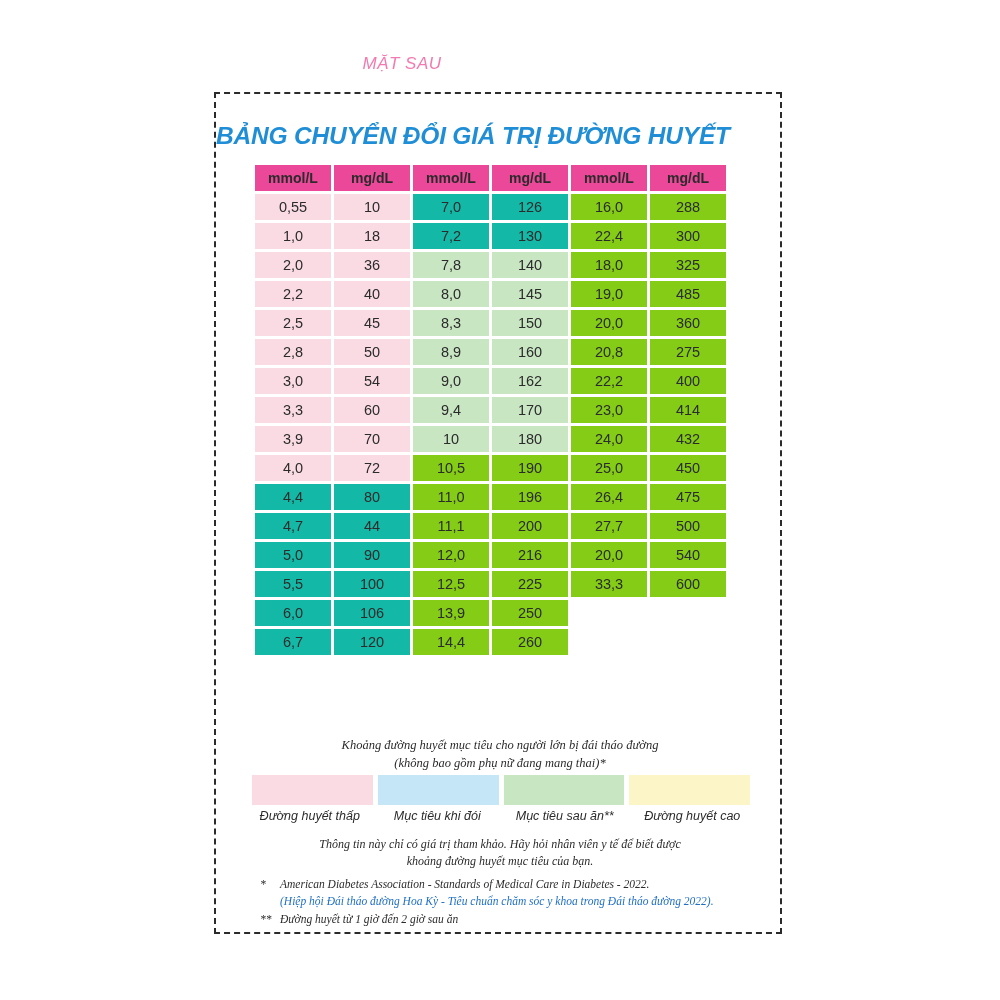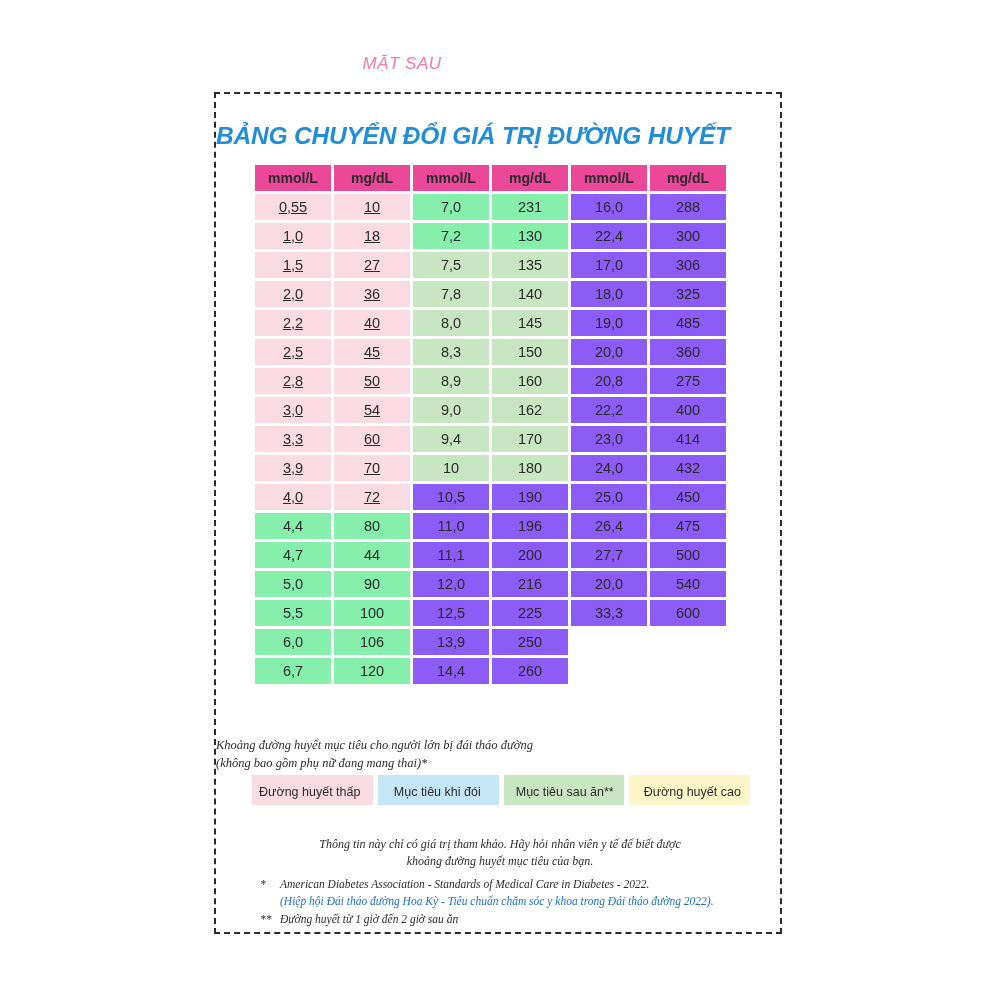--- a/index.html
+++ b/index.html
@@ -63,29 +63,30 @@
     vertical-align: middle;
     font-size: 14.5px;
     color: #2b2b2b;
     padding: 0;
   }
   table.conv th {
     background: #ec4899;
     font-weight: bold;
     font-size: 14px;
   }
-  td.c-pink  { background: #fadbe4; text-decoration: underline; }
-  td.c-blue  { background: #86efac; }
+  td.c-pink  { background: #fadbe4; }
+  td.c-blue  { background: #14b8a6; }
   td.c-green { background: #c9e6c3; }
-  td.c-yellow{ background: #8b5cf6; margin-left: 16px; }
+  td.c-yellow{ background: #84cc16; margin-left: 16px; }
   td.c-empty { background: transparent; }
 
   .note-target {
     position: absolute;
     left: 0; top: 642px; width: 568px;
+    text-align: center;
     font-family: "Liberation Serif", serif;
     font-style: italic;
     font-size: 12.5px;
     color: #2b2b2b;
     line-height: 1.45;
   }
   .legend-swatches {
     position: absolute;
     left: 36px; top: 681px;
     width: 498px;
@@ -96,23 +97,24 @@
     height: 30px;
     flex: 1 1 0;
   }
   .sw-pink  { background: #fadbe4; }
   .sw-blue  { background: #c5e6f7; }
   .sw-green { background: #c9e6c3; }
   .sw-yellow{ background: #fcf5c8; }
 
   .legend-labels {
     position: absolute;
-    left: 30px; top: 691px;
+    left: 30px; top: 715px;
     width: 510px;
     display: flex;
+    font-style: italic;
   }
   .legend-labels span {
     flex: 1 1 0;
     text-align: center;
     font-size: 12.5px;
     color: #2b2b2b;
   }
   .disclaimer {
     position: absolute;
     left: 0; top: 742px; width: 568px;
@@ -158,39 +160,31 @@
           <th>mg/dL</th>
           <th>mmol/L</th>
           <th>mg/dL</th>
         </tr>
       </thead>
       <tbody>
           <tr>
             <td class="c-pink">0,55</td>
             <td class="c-pink">10</td>
             <td class="c-blue">7,0</td>
-            <td class="c-blue">231</td>
+            <td class="c-blue">126</td>
             <td class="c-yellow">16,0</td>
             <td class="c-yellow">288</td>
           </tr>
           <tr>
             <td class="c-pink">1,0</td>
             <td class="c-pink">18</td>
             <td class="c-blue">7,2</td>
             <td class="c-blue">130</td>
             <td class="c-yellow">22,4</td>
             <td class="c-yellow">300</td>
-          </tr>
-          <tr>
-            <td class="c-pink">1,5</td>
-            <td class="c-pink">27</td>
-            <td class="c-green">7,5</td>
-            <td class="c-green">135</td>
-            <td class="c-yellow">17,0</td>
-            <td class="c-yellow">306</td>
           </tr>
           <tr>
             <td class="c-pink">2,0</td>
             <td class="c-pink">36</td>
             <td class="c-green">7,8</td>
             <td class="c-green">140</td>
             <td class="c-yellow">18,0</td>
             <td class="c-yellow">325</td>
           </tr>
           <tr>

